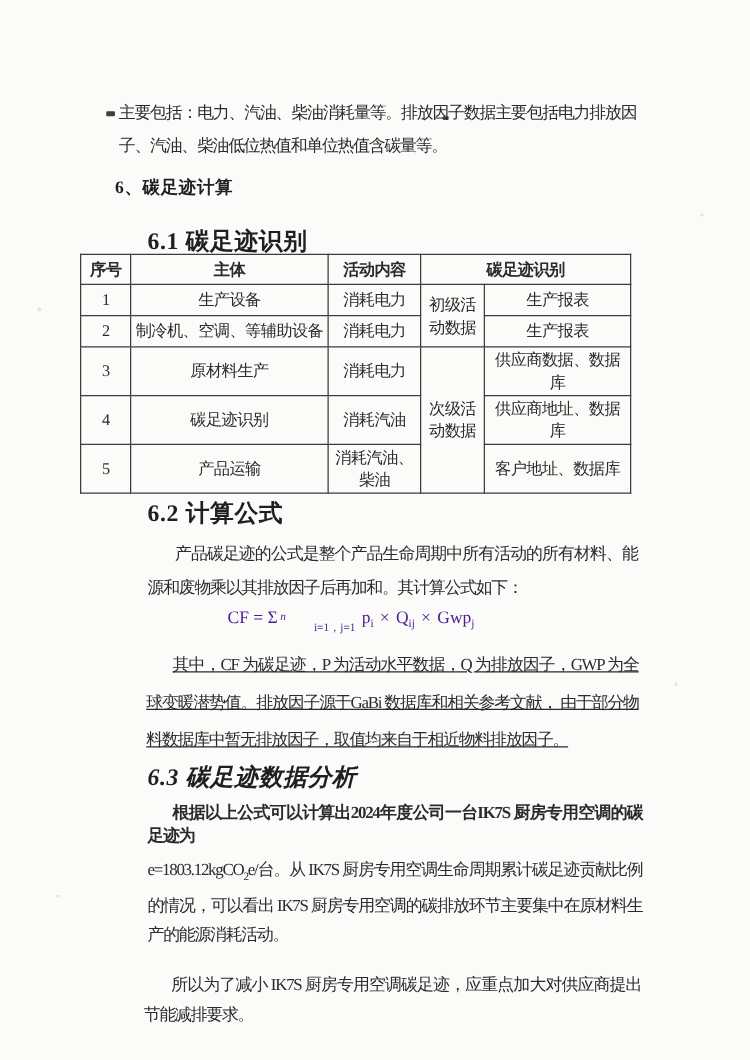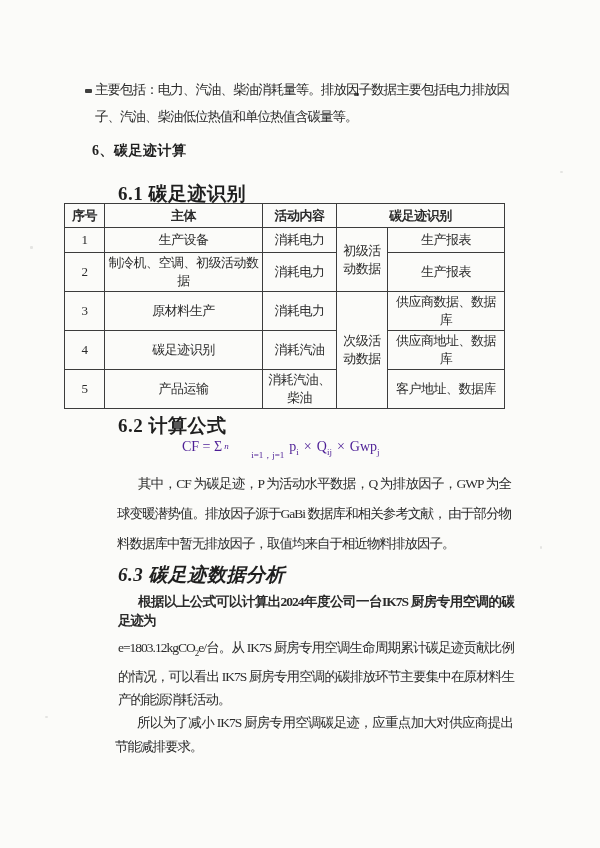--- a/index.html
+++ b/index.html
@@ -63,21 +63,21 @@
   table.activity td{font-weight:normal;}
   .c-no{width:40px;}
   .c-subject{width:158px;}
   .c-activity{width:74px;}
   .c-group{width:51px;}
   .c-source{width:117px;}
   tr.r{height:25px;}
   tr.r-last{height:38px;}
 
   #s2-para1{margin:8px 0 0 118px;width:392px;text-indent:22px;line-height:27px;}
-  #s2-para2{margin:6px 0 0 117px;width:394px;text-indent:21px;line-height:30px;}
+  #s2-para2{margin:6px 0 0 117px;width:394px;text-indent:21px;line-height:30px;text-decoration:underline;}
 
   .formula{
     margin:4px 0 0 182px;
     font-size:14px;
     letter-spacing:0;
     color:#4c1d95;
     height:24px;
   }
   .formula sub{font-size:9px;}
   .sigma-stack{
@@ -87,21 +87,21 @@
     text-align:left;
     margin-left:1px;
   }
   .sigma-stack .s-sup,.sigma-stack .s-sub{display:block;font-size:9px;margin-left:28px;}
   .sigma-stack .s-sup{font-style:italic;margin-left:1px;}
   .f-gap{display:inline-block;width:5px;}
 
   #s3-para1{margin:8px 0 0 118px;width:396px;text-indent:20px;line-height:19px;font-weight:bold;}
   #s3-para2{margin:6px 0 0 118px;width:396px;line-height:23px;}
   #s3-para2 sub{font-size:9px;}
-  #s3-para3{margin:0 0 0 115px;width:398px;text-indent:22px;line-height:24px;}
+  #s3-para3{margin:17px 0 0 115px;width:398px;text-indent:22px;line-height:24px;}
 </style>
 </head>
 <body>
 
 <div class="page">
 
   <div class="speck s1"></div>
   <div class="speck s2"></div>
   <div class="speck f1"></div>
   <div class="speck f2"></div>
@@ -132,21 +132,21 @@
     </tr>
     <tr class="r">
       <td>1</td>
       <td>生产设备</td>
       <td>消耗电力</td>
       <td rowspan="2">初级活动数据</td>
       <td>生产报表</td>
     </tr>
     <tr class="r">
       <td>2</td>
-      <td>制冷机、空调、初级活动数据</td>
+      <td>制冷机、空调、等辅助设备</td>
       <td>消耗电力</td>
       <td>生产报表</td>
     </tr>
     <tr class="r">
       <td>3</td>
       <td>原材料生产</td>
       <td>消耗电力</td>
       <td rowspan="3">次级活动数据</td>
       <td>供应商数据、数据库</td>
     </tr>
@@ -160,20 +160,21 @@
       <td>5</td>
       <td>产品运输</td>
       <td>消耗汽油、柴油</td>
       <td>客户地址、数据库</td>
     </tr>
   </tbody>
     </table>
 
   <div id="h-s2" class="h-sub">6.2 计算公式</div>
 
+  <p id="s2-para1" class="body-text">产品碳足迹的公式是整个产品生命周期中所有活动的所有材料、能源和废物乘以其排放因子后再加和。其计算公式如下：</p>
 
   <div class="formula">
     <span>CF = Σ</span><span class="sigma-stack"><span class="s-sup">n</span><span class="s-sub">i=1，j=1</span></span><span class="f-gap"></span><span>p</span><sub>i</sub><span class="f-gap"></span><span>×</span><span class="f-gap"></span><span>Q</span><sub>ij</sub><span class="f-gap"></span><span>×</span><span class="f-gap"></span><span>Gwp</span><sub>j</sub>
   </div>
 
   <p id="s2-para2" class="body-text">其中，CF 为碳足迹，P 为活动水平数据，Q 为排放因子，GWP 为全球变暖潜势值。排放因子源于GaBi 数据库和相关参考文献， 由于部分物料数据库中暂无排放因子，取值均来自于相近物料排放因子。</p>
 
   <div id="h-s3" class="h-sub">6.3 碳足迹数据分析</div>
 
   <p id="s3-para1" class="body-text">根据以上公式可以计算出2024年度公司一台IK7S 厨房专用空调的碳足迹为</p>

